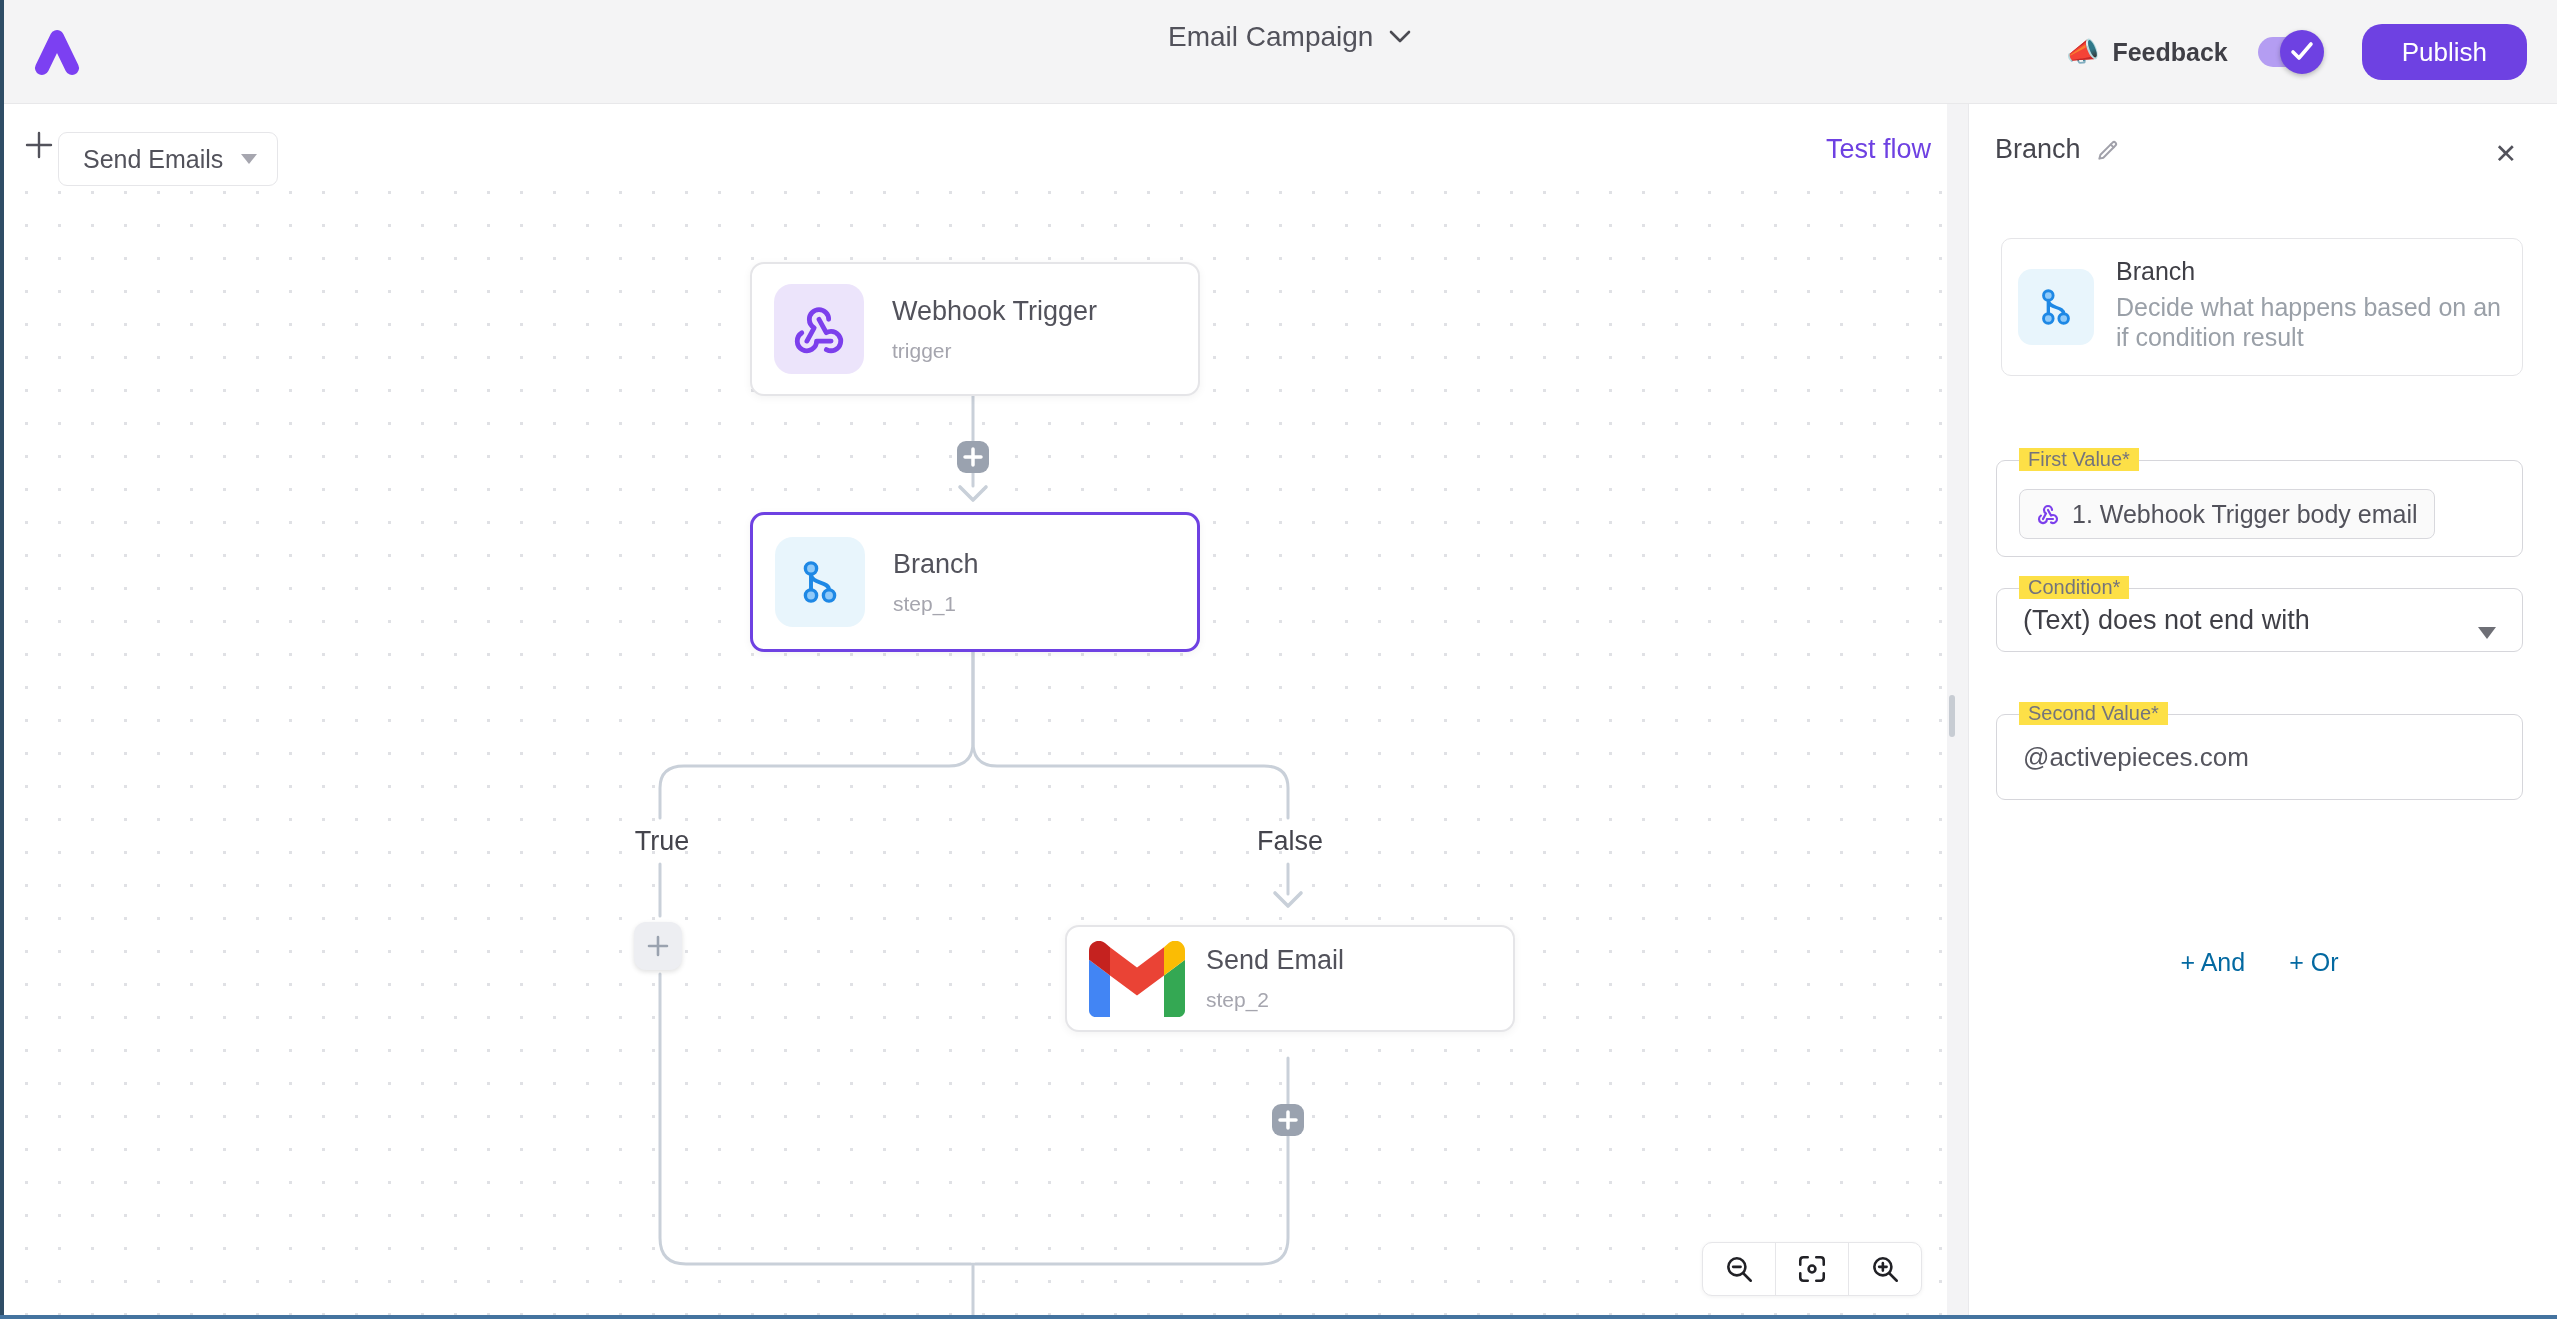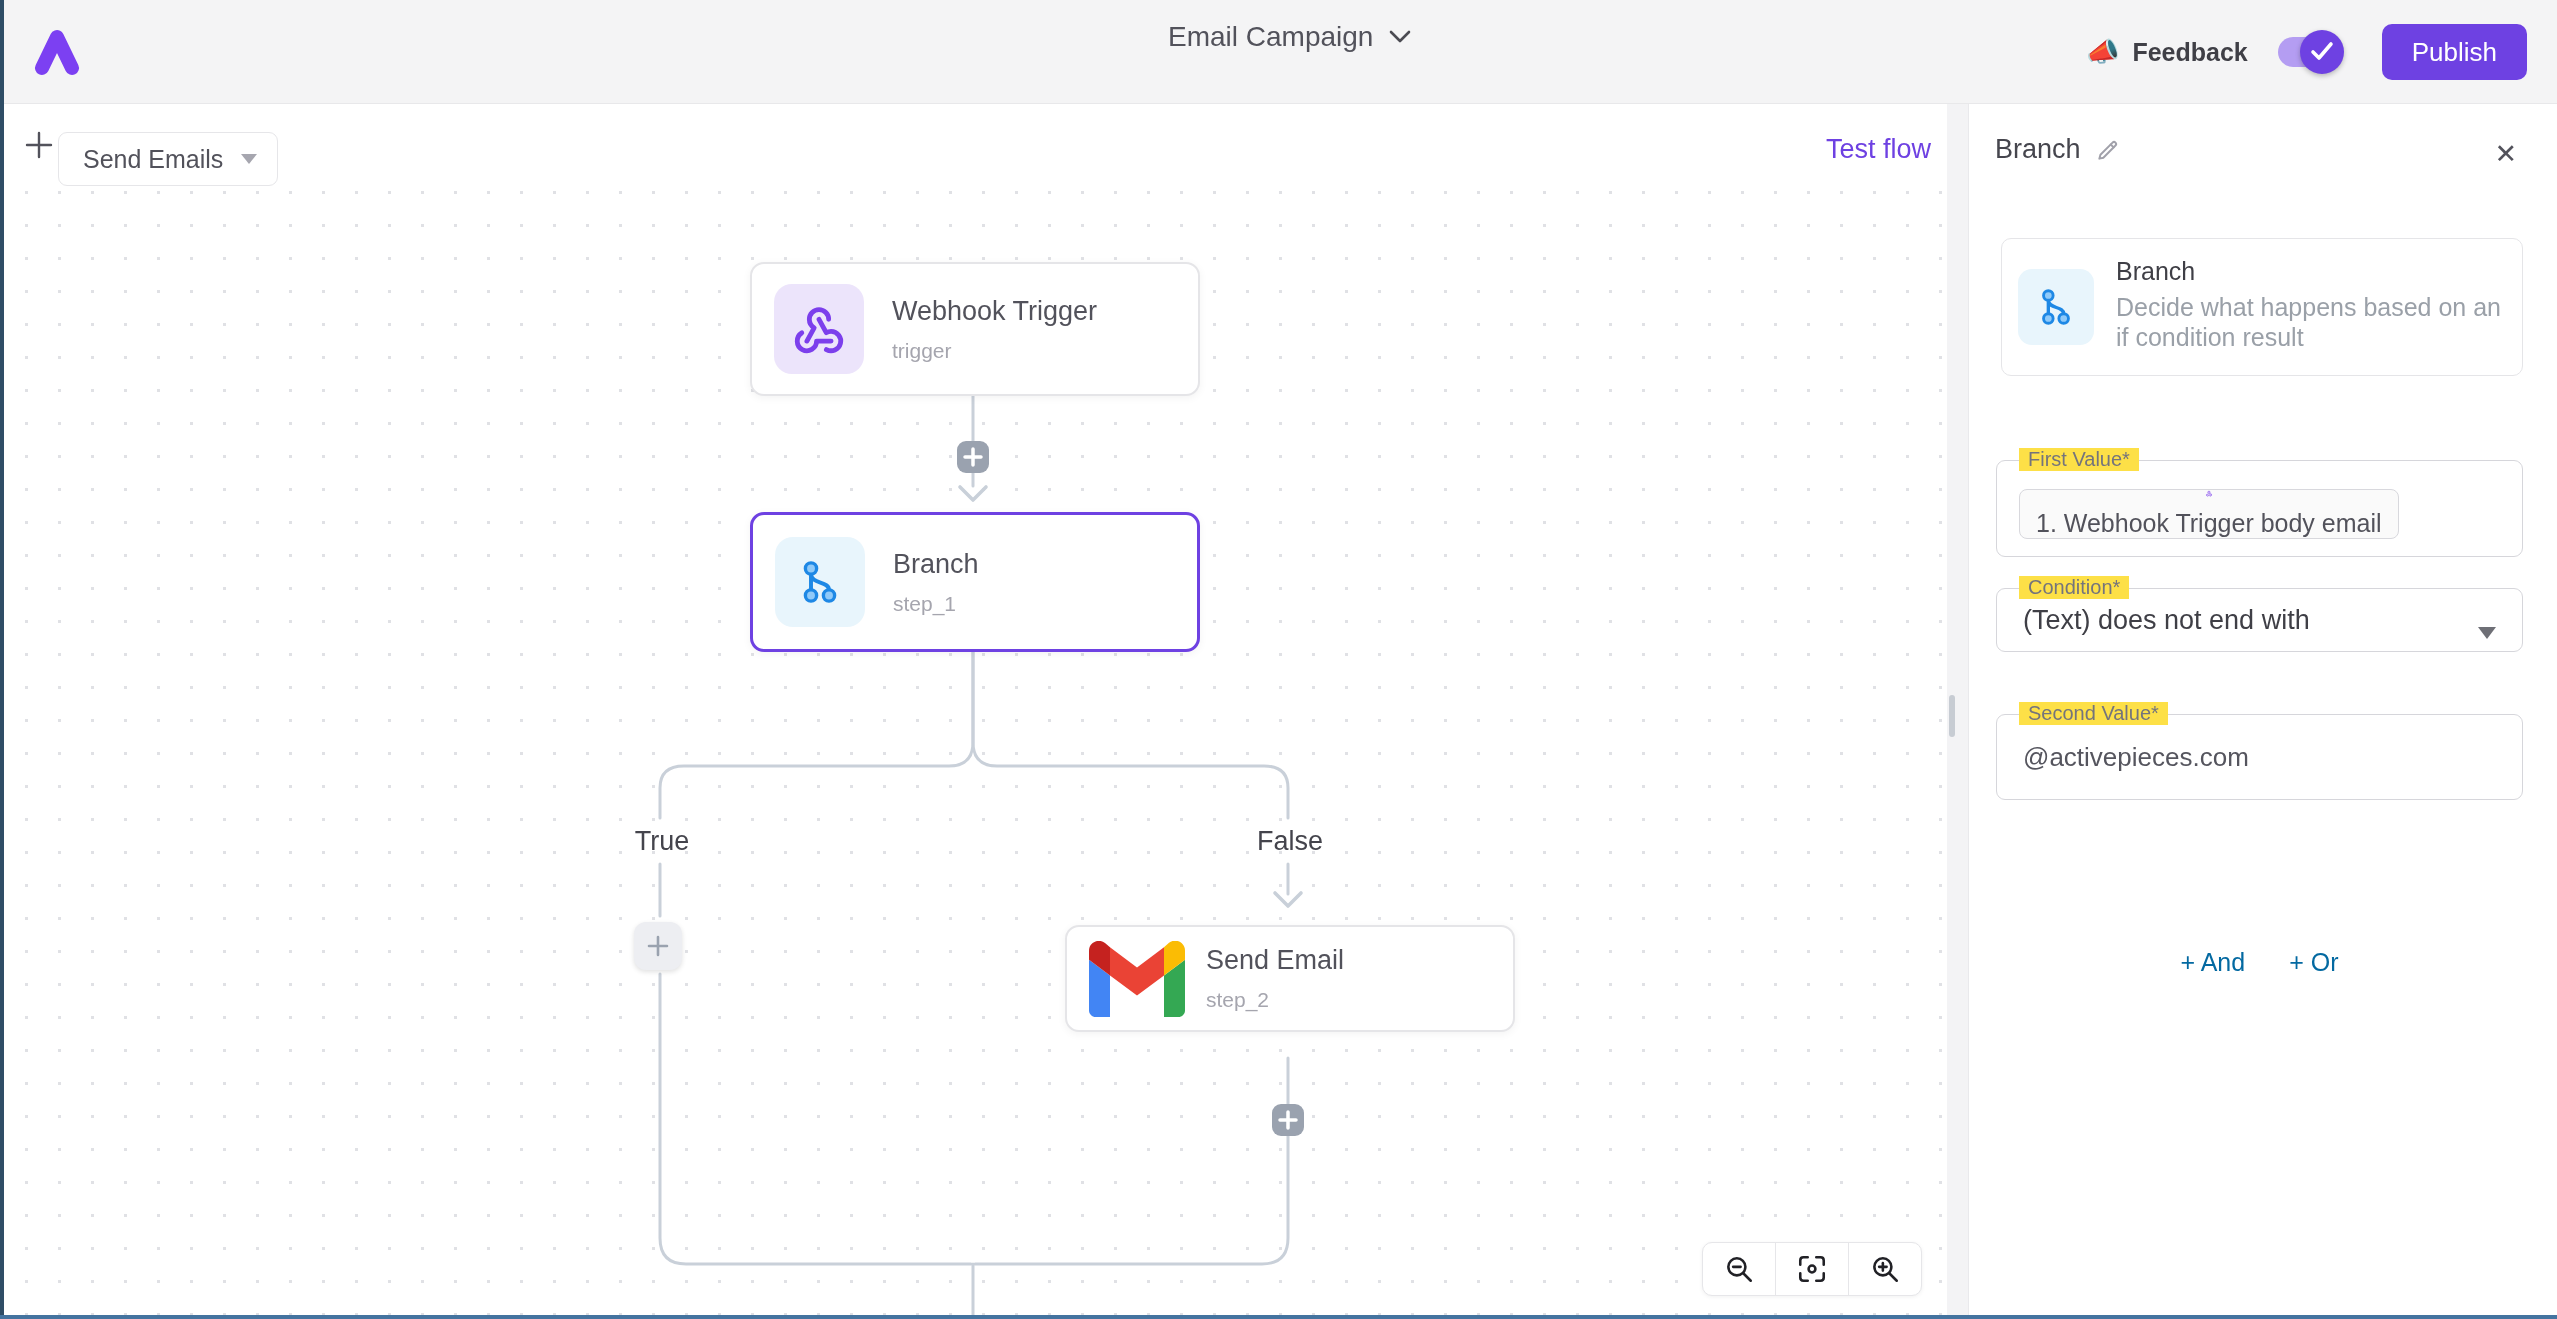--- a/index.html
+++ b/index.html
@@ -16,21 +16,21 @@
   .logo { position:absolute; left:28px; top:24px; width:56px; height:56px; }
   .title-group { position:absolute; left:1168px; top:0; height:74px; display:flex; align-items:center; gap:16px; }
   .flow-title { font-size:28px; color:#52525b; }
   .right-group { position:absolute; right:30px; top:0; height:104px; display:flex; align-items:center; gap:30px; }
   .feedback { display:flex; align-items:center; gap:12px; cursor:pointer; }
   .feedback-emoji { font-size:27px; }
   .feedback-label { font-size:25px; font-weight:600; color:#3f3f46; }
   .toggle { position:relative; width:60px; height:30px; margin-right:14px; }
   .toggle-track { position:absolute; left:0; top:0; width:60px; height:30px; border-radius:15px; background:#b49df2; }
   .toggle-knob { position:absolute; right:-6px; top:-7px; width:44px; height:44px; border-radius:50%; background:#6e41e2; box-shadow:0 2px 5px rgba(0,0,0,.25); display:flex; align-items:center; justify-content:center; }
-  .publish-btn { height:56px; padding:0 30px; border:none; border-radius:10px; background:#6e41e2; color:#fff; font-size:26px; font-weight:500; font-family:inherit; cursor:pointer; }
+  .publish-btn { height:56px; padding:0 40px; border:none; border-radius:20px; background:#6e41e2; color:#fff; font-size:26px; font-weight:500; font-family:inherit; cursor:pointer; }
 
   
   .canvas { position:absolute; left:0; top:104px; width:1947px; height:1212px; background:#fff;
     background-image:radial-gradient(circle,#e0e1e5 1.8px,transparent 2px); background-size:33px 33px; background-position:10px 6px; }
   .tabstrip { position:absolute; left:0; top:104px; width:1947px; height:84px; background:#fff; z-index:10; }
   .add-flow-btn { position:absolute; left:14px; top:10px; width:50px; height:62px; display:flex; align-items:center; justify-content:center; cursor:pointer; }
   .flow-tab { position:absolute; left:58px; top:28px; width:220px; height:54px; background:#fff; border:1px solid #e6e6e9; border-radius:9px; display:flex; align-items:center; padding:0 20px 0 24px; cursor:pointer; }
   .flow-tab-label { font-size:25px; color:#52525b; }
   .tab-caret { margin-left:auto; width:0; height:0; border-left:8px solid transparent; border-right:8px solid transparent; border-top:10px solid #a6a6af; }
   .test-flow { position:absolute; left:1826px; top:30px; font-size:27px; font-weight:500; color:#6e41e2; cursor:pointer; z-index:11; }
@@ -65,21 +65,21 @@
   .info-card { position:absolute; left:32px; top:134px; width:522px; height:138px; border:1px solid #e5e5e8; border-radius:10px; display:flex; padding:16px; gap:22px; }
   .info-tile { width:76px; height:76px; border-radius:14px; background:#e8f5fc; display:flex; align-items:center; justify-content:center; flex:none; margin-top:14px; }
   .info-title { font-size:25px; font-weight:500; color:#3f3f46; margin-top:2px; }
   .info-desc { font-size:25px; color:#9aa0a8; line-height:30px; margin-top:6px; width:400px; }
 
   .fieldgroup { position:absolute; left:27px; width:527px; border:1.5px solid #d6d6db; border-radius:9px; background:#fff; }
   .fieldlabel { position:absolute; top:-13px; left:22px; background:#fde047; padding:0 9px; font-size:20px; color:#74747c; }
   .fg-first { top:356px; height:97px; }
   .fg-cond { top:484px; height:64px; }
   .fg-second { top:610px; height:86px; }
-  .token { position:absolute; left:22px; top:28px; height:50px; max-width:440px; border:1.5px solid #d8d8dd; border-radius:8px; background:#fafafa; display:flex; align-items:center; gap:12px; padding:0 16px; cursor:text;flex-direction:column; }
+  .token { position:absolute; left:22px; top:28px; height:50px; max-width:440px; border:1.5px solid #d8d8dd; border-radius:8px; background:#fafafa; display:flex; align-items:center; gap:12px; padding:0 16px; cursor:text; }
   .token-text { font-size:25px; color:#52525b; white-space:nowrap; }
   .field-value { position:absolute; left:26px; top:0; height:100%; display:flex; align-items:center; font-size:27px; color:#3f3f46; }
   .field-value.muted { color:#55555e; font-size:26px; }
   .cond-caret { position:absolute; right:26px; top:38px; width:0; height:0; border-left:9px solid transparent; border-right:9px solid transparent; border-top:12px solid #6e6f76; }
   .andor-row { position:absolute; left:27px; top:844px; width:527px; display:flex; justify-content:center; gap:44px; }
   .andor-btn { font-size:25px; color:#0369a1; cursor:pointer; }
 </style>
 </head>
 <body>
 

